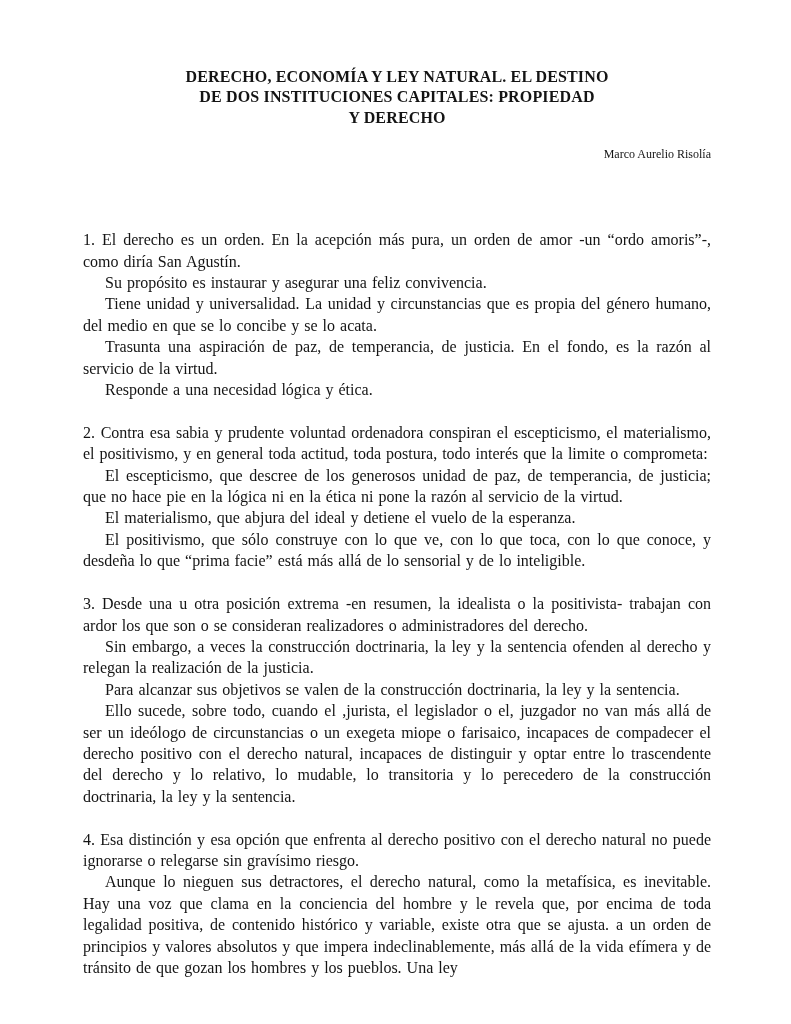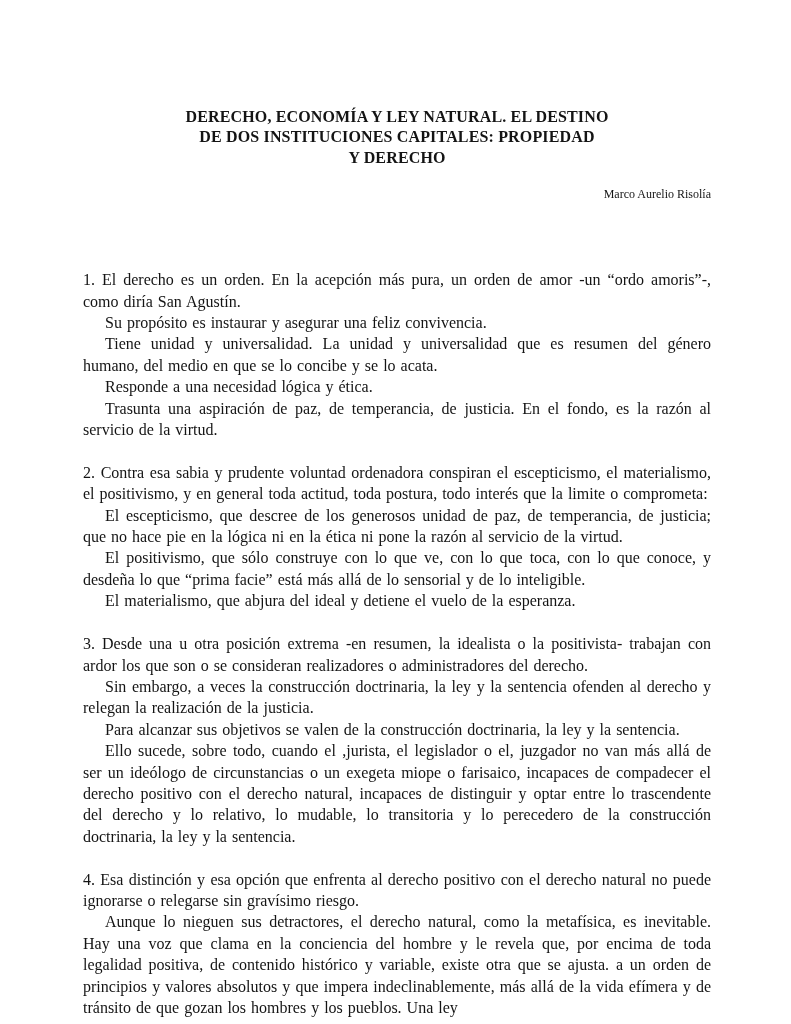--- a/index.html
+++ b/index.html
@@ -7,21 +7,21 @@
     padding: 0;
     background: #e8e8e8;
   }
   .page {
     position: relative;
     width: 791px;
     height: 1024px;
     margin: 0 auto;
     background: #ffffff;
     box-sizing: border-box;
-    padding: 96px 80px 0 83px;
+    padding: 56px 80px 0 83px;
     font-family: "Liberation Serif", "DejaVu Serif", serif;
     color: #141414;
     overflow: hidden;
   }
   .doc-title {
     text-align: center;
     font-weight: bold;
     font-size: 16px;
     line-height: 20.5px;
     letter-spacing: 0.15px;
@@ -61,30 +61,30 @@
     <span class="title-line">Y DERECHO</span>
   </h1>
 
   <div class="author-byline">Marco Aurelio Risolía</div>
 
   <div class="doc-body">
 
     <div class="section">
       <p class="para">1. El derecho es un orden. En la acepción más pura, un orden de amor -un “ordo amoris”-, como diría San Agustín.</p>
       <p class="para indent">Su propósito es instaurar y asegurar una feliz convivencia.</p>
-      <p class="para indent">Tiene unidad y universalidad. La unidad y universalidad que es resumen del género humano, del medio en que se lo concibe y se lo acata.</p>
+      <p class="para indent">Tiene unidad y universalidad. La unidad y circunstancias que es propia del género humano, del medio en que se lo concibe y se lo acata.</p>
+      <p class="para indent">Trasunta una aspiración de paz, de temperancia, de justicia. En el fondo, es la razón al servicio de la virtud.</p>
       <p class="para indent">Responde a una necesidad lógica y ética.</p>
-      <p class="para indent">Trasunta una aspiración de paz, de temperancia, de justicia. En el fondo, es la razón al servicio de la virtud.</p>
     </div>
 
     <div class="section">
       <p class="para">2. Contra esa sabia y prudente voluntad ordenadora conspiran el escepticismo, el materialismo, el positivismo, y en general toda actitud, toda postura, todo interés que la limite o comprometa:</p>
       <p class="para indent">El escepticismo, que descree de los generosos unidad de paz, de temperancia, de justicia; que no hace pie en la lógica ni en la ética ni pone la razón al servicio de la virtud.</p>
+      <p class="para indent">El materialismo, que abjura del ideal y detiene el vuelo de la esperanza.</p>
       <p class="para indent">El positivismo, que sólo construye con lo que ve, con lo que toca, con lo que conoce, y desdeña lo que “prima facie” está más allá de lo sensorial y de lo inteligible.</p>
-      <p class="para indent">El materialismo, que abjura del ideal y detiene el vuelo de la esperanza.</p>
     </div>
 
     <div class="section">
       <p class="para">3. Desde una u otra posición extrema -en resumen, la idealista o la positivista- trabajan con ardor los que son o se consideran realizadores o administradores del derecho.</p>
       <p class="para indent">Sin embargo, a veces la construcción doctrinaria, la ley y la sentencia ofenden al derecho y relegan la realización de la justicia.</p>
       <p class="para indent">Para alcanzar sus objetivos se valen de la construcción doctrinaria, la ley y la sentencia.</p>
       <p class="para indent">Ello sucede, sobre todo, cuando el ,jurista, el legislador o el, juzgador no van más allá de ser un ideólogo de circunstancias o un exegeta miope o farisaico, incapaces de compadecer el derecho positivo con el derecho natural, incapaces de distinguir y optar entre lo trascendente del derecho y lo relativo, lo mudable, lo transitoria y lo perecedero de la construcción doctrinaria, la ley y la sentencia.</p>
     </div>
 
     <div class="section">

